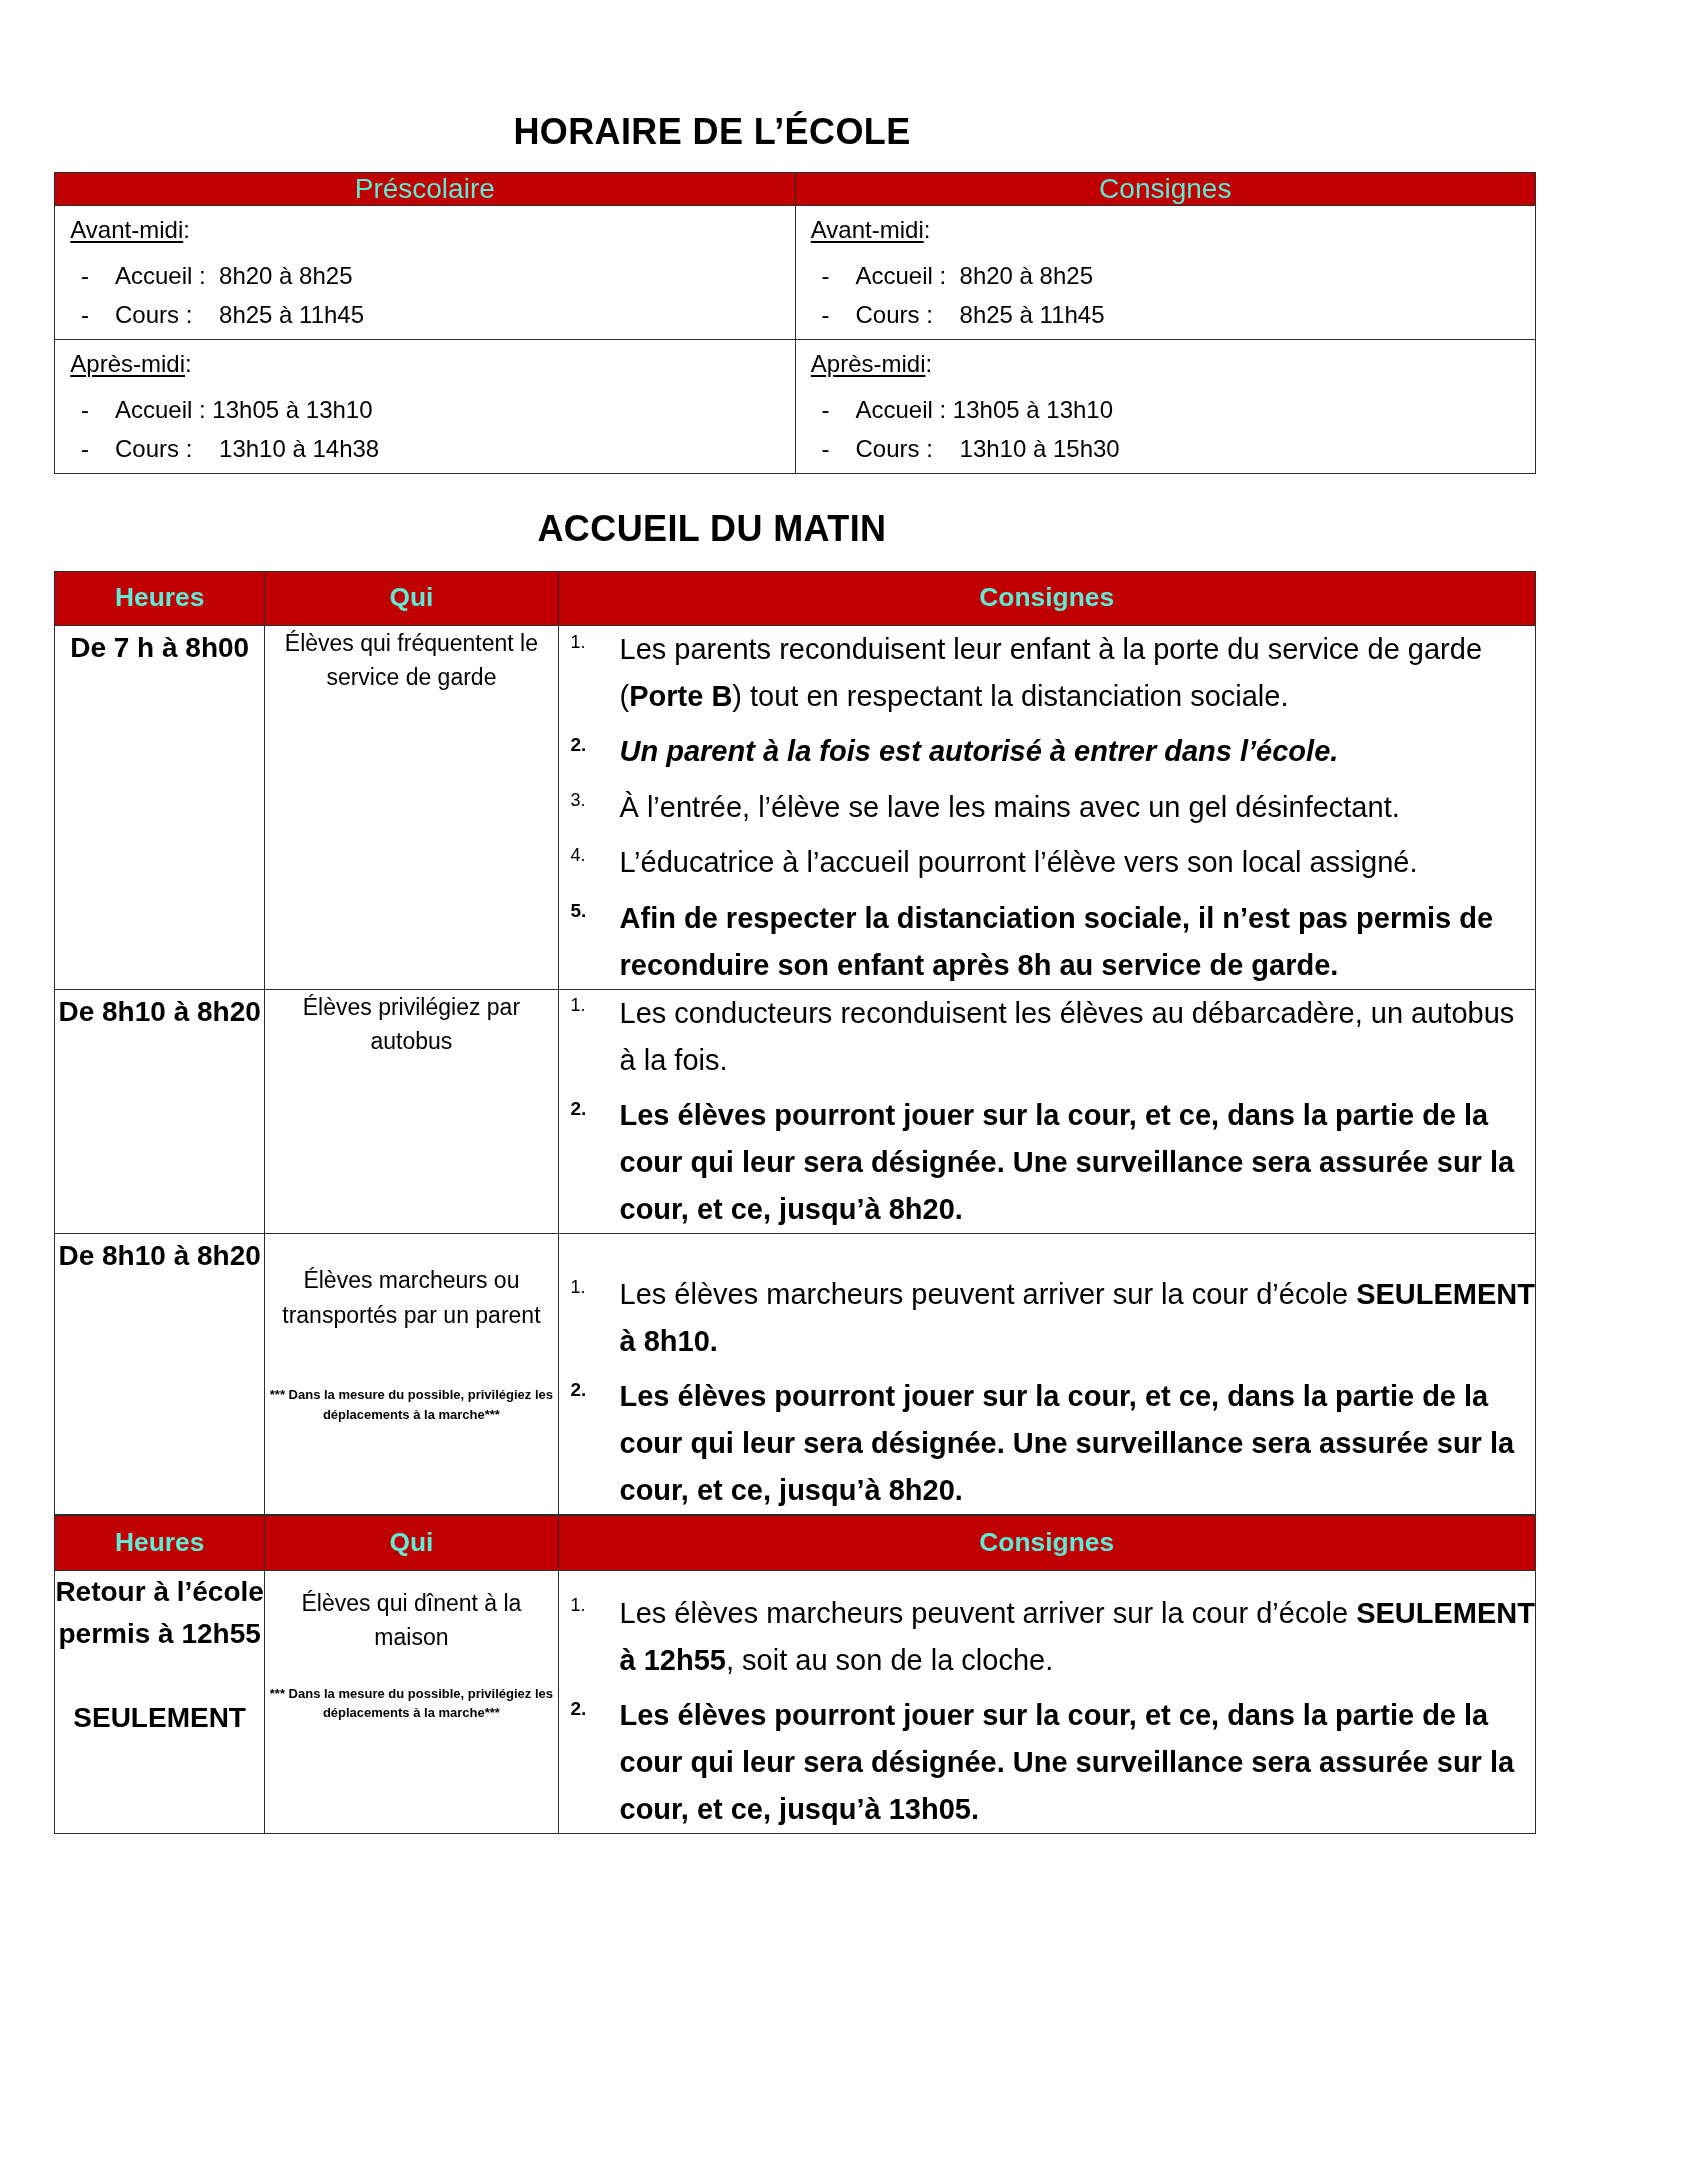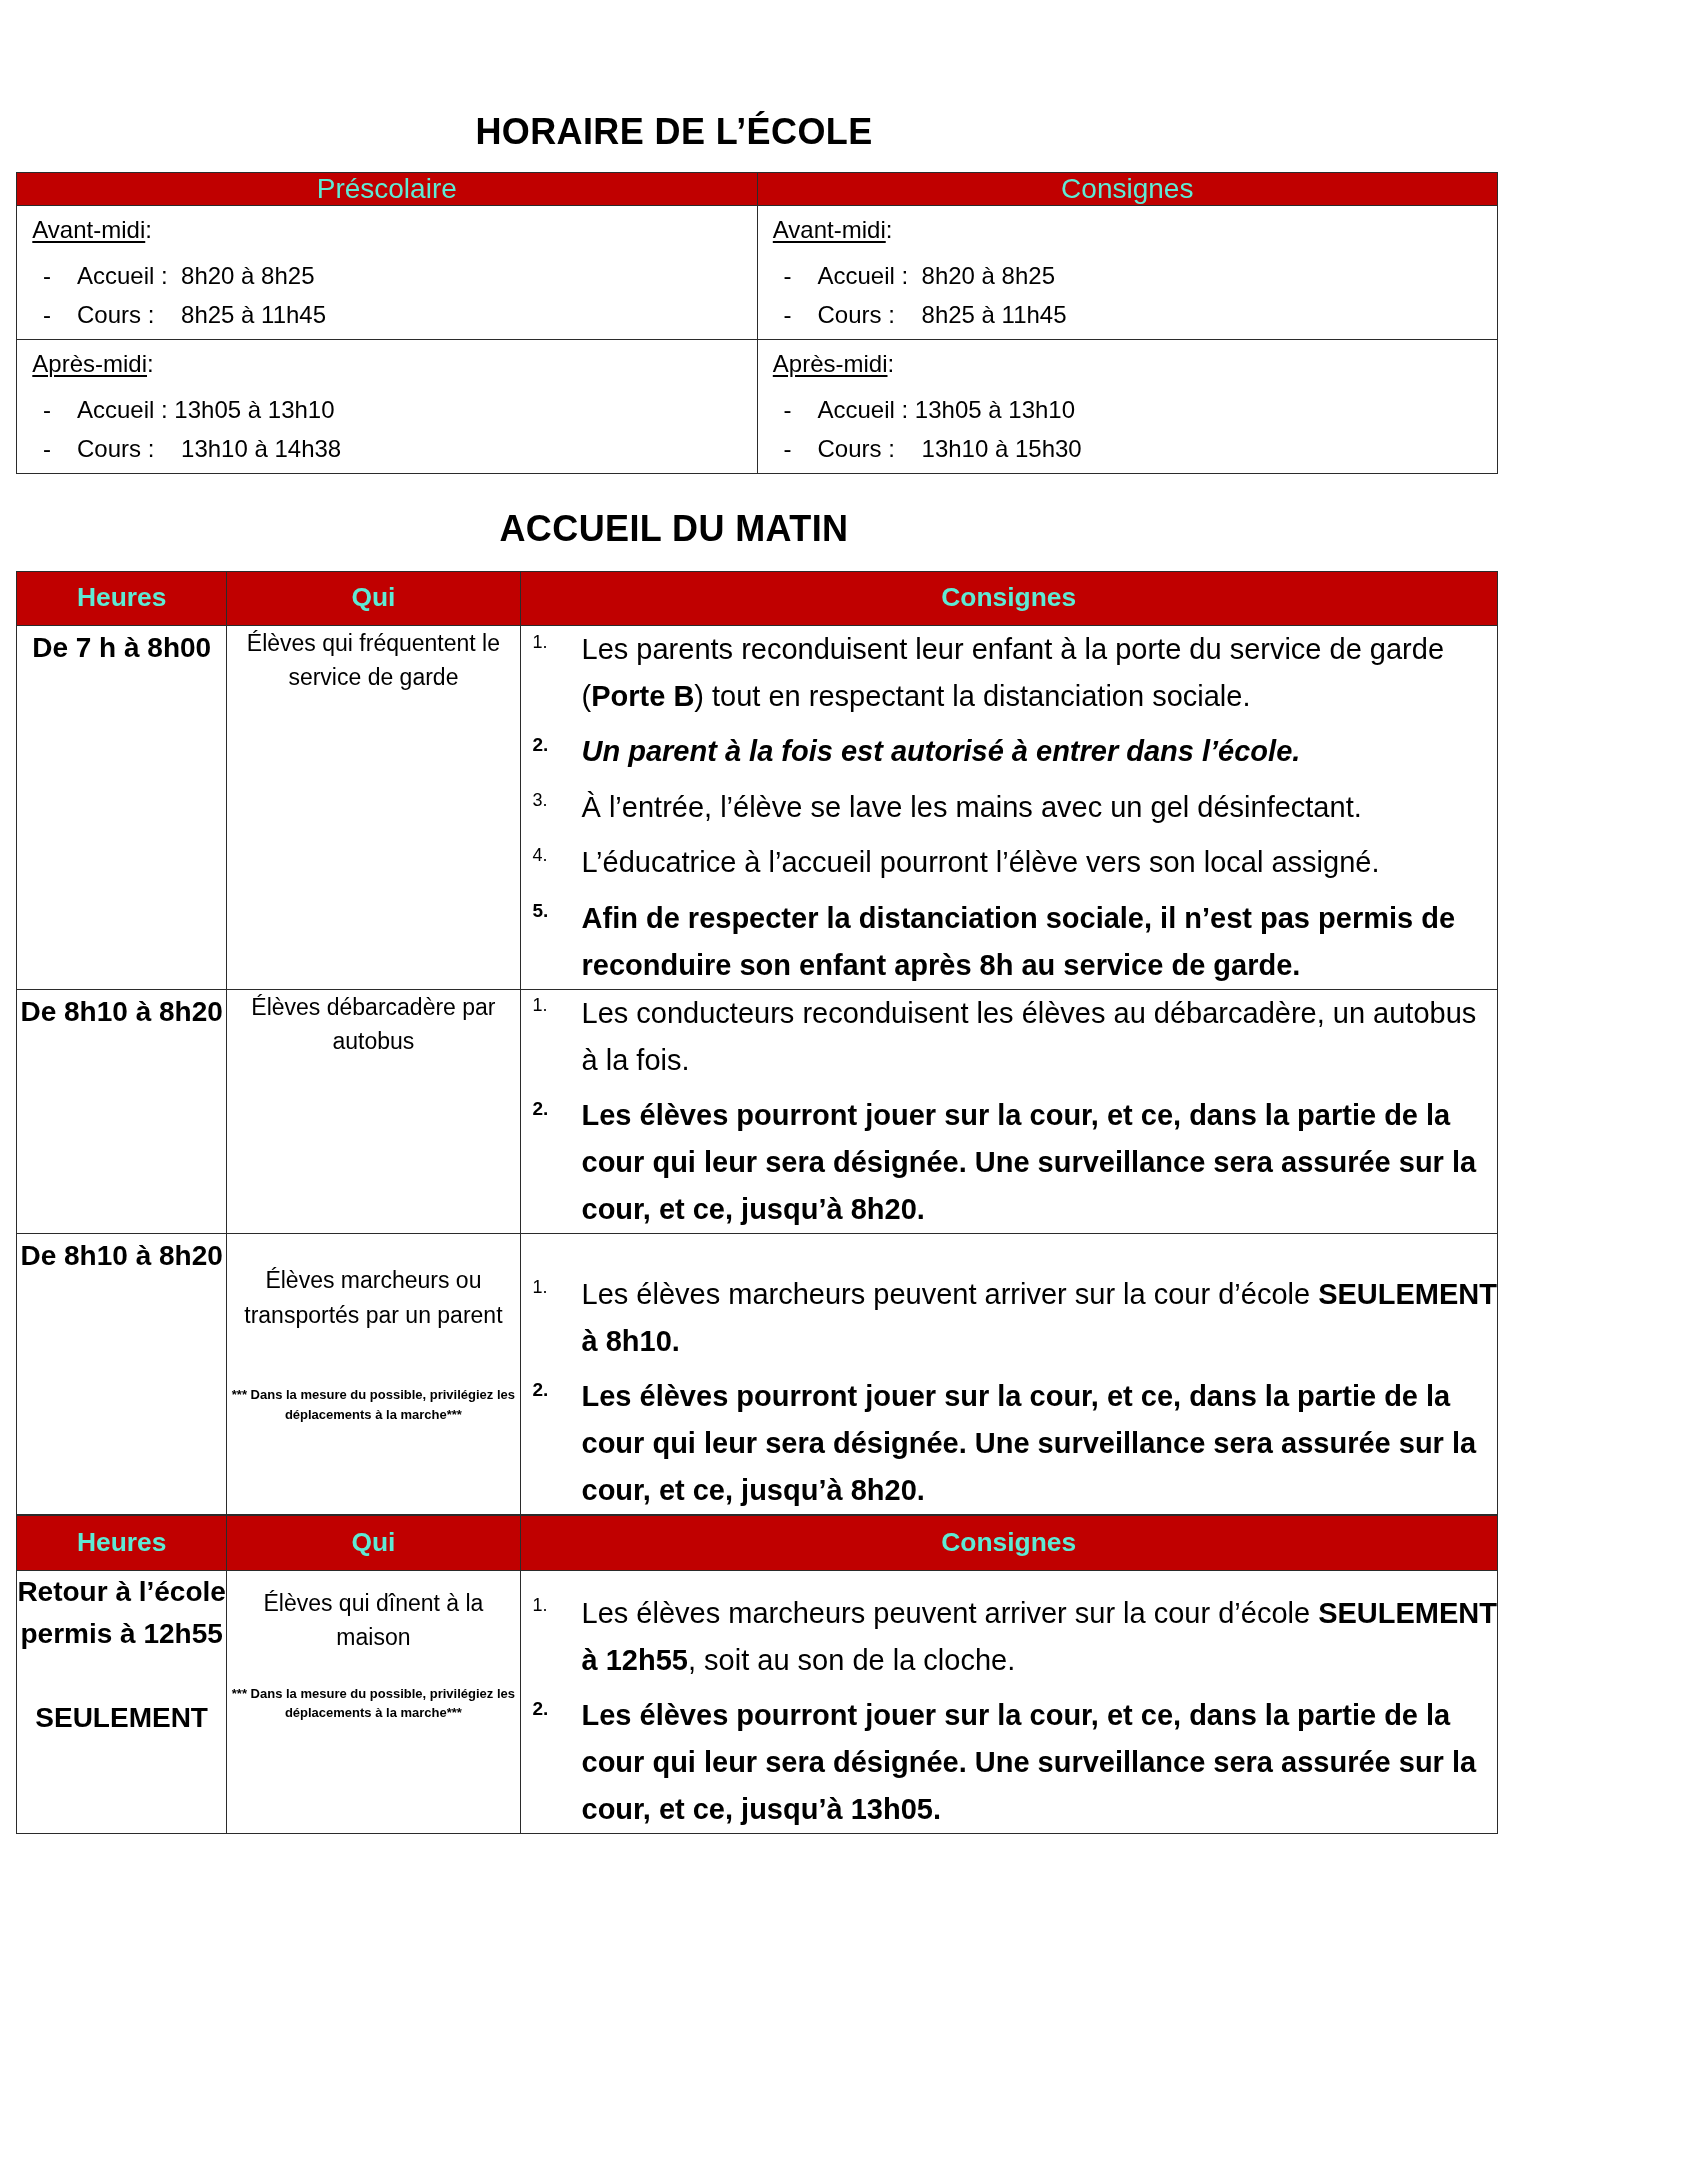--- a/index.html
+++ b/index.html
@@ -10,20 +10,21 @@
     background: #ffffff;
     font-family: "Liberation Sans", sans-serif;
     color: #000000;
     -webkit-font-smoothing: antialiased;
   }
   .page {
     width: 1348px;
     height: 2181px;
     padding: 16px;
     position: relative;
+    margin-left: 38px;
   }
 
   
   .section-title {
     text-align: center;
     font-size: 36px;
     font-weight: bold;
     letter-spacing: 0.4px;
     color: #000;
     margin: 0;
@@ -266,21 +267,21 @@
             <li class="bi">Un parent à la fois est autorisé à entrer dans l’école.</li>
             <li>À l’entrée, l’élève se lave les mains avec un gel désinfectant.</li>
             <li>L’éducatrice à l’accueil pourront l’élève vers son local assigné.</li>
             <li class="b">Afin de respecter la distanciation sociale, il n’est pas permis de reconduire son enfant après 8h au service de garde.</li>
           </ol>
         </td>
       </tr>
 
       <tr style="height:187px;">
         <td class="cell-heures">De 8h10 à 8h20</td>
-        <td class="cell-qui">Élèves débarcadère par autobus</td>
+        <td class="cell-qui">Élèves privilégiez par autobus</td>
         <td class="cell-cons">
           <ol class="cons">
             <li>Les conducteurs reconduisent les élèves au débarcadère, un autobus à la fois.</li>
             <li class="b">Les élèves pourront jouer sur la cour, et ce, dans la partie de la cour qui leur sera désignée. Une surveillance sera assurée sur la cour, et ce, jusqu’à 8h20.</li>
           </ol>
         </td>
       </tr>
 
       <tr style="height:281px;">
         <td class="cell-heures">De 8h10 à 8h20</td>

